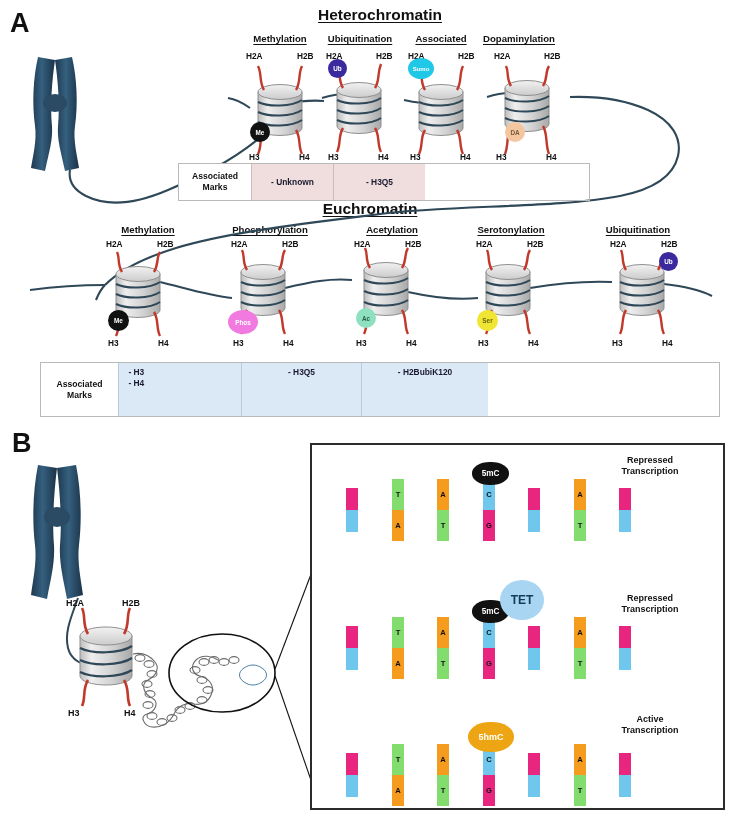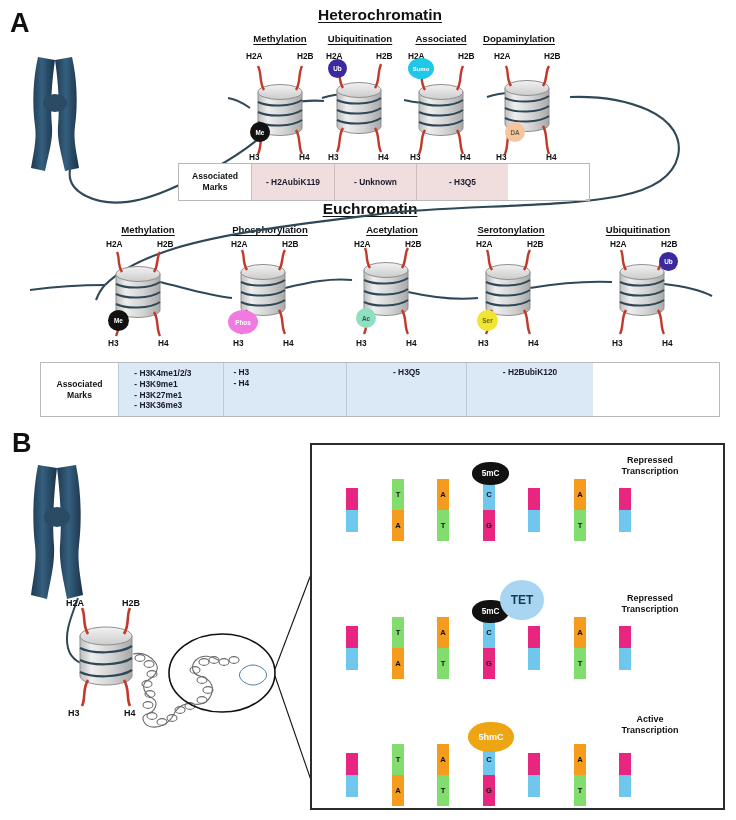--- a/index.html
+++ b/index.html
@@ -383,41 +383,32 @@
 <div class="histone-lbl" style="left:610px;top:239px;">H2A</div>
 <div class="histone-lbl" style="left:661px;top:239px;">H2B</div>
 <div class="histone-lbl" style="left:612px;top:338px;">H3</div>
 <div class="histone-lbl" style="left:662px;top:338px;">H4</div>
 
 <div class="tbl" style="left:178px;top:163px;width:412px;height:38px;">
   <div class="cell hdr" style="width:72px;">
     <div class="ln">Associated</div>
     <div class="ln">Marks</div>
   </div>
-  <div class="cell hetero-cell" style="width:83px;">
-    <div class="ln">- H2AubiK119</div>
-  </div>
   <div class="cell hetero-cell" style="width:82px;">
     <div class="ln">- Unknown</div>
   </div>
   <div class="cell hetero-cell" style="width:92px;">
     <div class="ln">- H3Q5</div>
   </div>
 </div>
 
 <div class="tbl" style="left:40px;top:362px;width:680px;height:55px;">
   <div class="cell hdr" style="width:77px;">
     <div class="ln">Associated</div>
     <div class="ln">Marks</div>
-  </div>
-  <div class="cell euchro-cell left-al" style="width:105px;align-items:flex-start;">
-    <div class="ln">- H3K4me1/2/3</div>
-    <div class="ln">- H3K9me1</div>
-    <div class="ln">- H3K27me1</div>
-    <div class="ln">- H3K36me3</div>
   </div>
   <div class="cell euchro-cell left-al" style="width:123px;justify-content:flex-start;padding-top:4px;">
     <div class="ln">- H3</div>
     <div class="ln">- H4</div>
   </div>
   <div class="cell euchro-cell" style="width:120px;justify-content:flex-start;padding-top:4px;">
     <div class="ln">- H3Q5</div>
   </div>
   <div class="cell euchro-cell" style="width:127px;justify-content:flex-start;padding-top:4px;">
     <div class="ln">- H2BubiK120</div>

